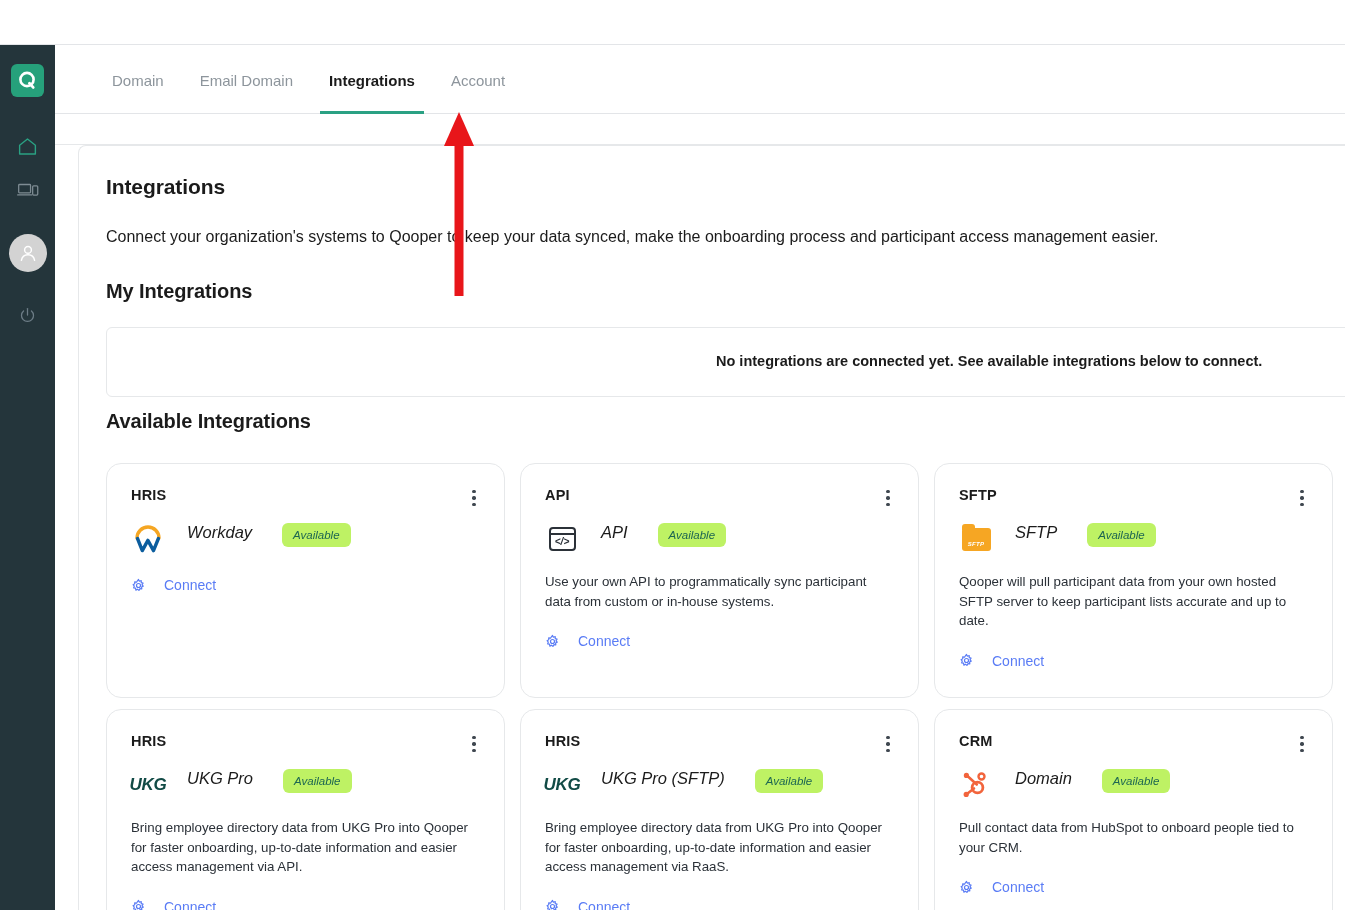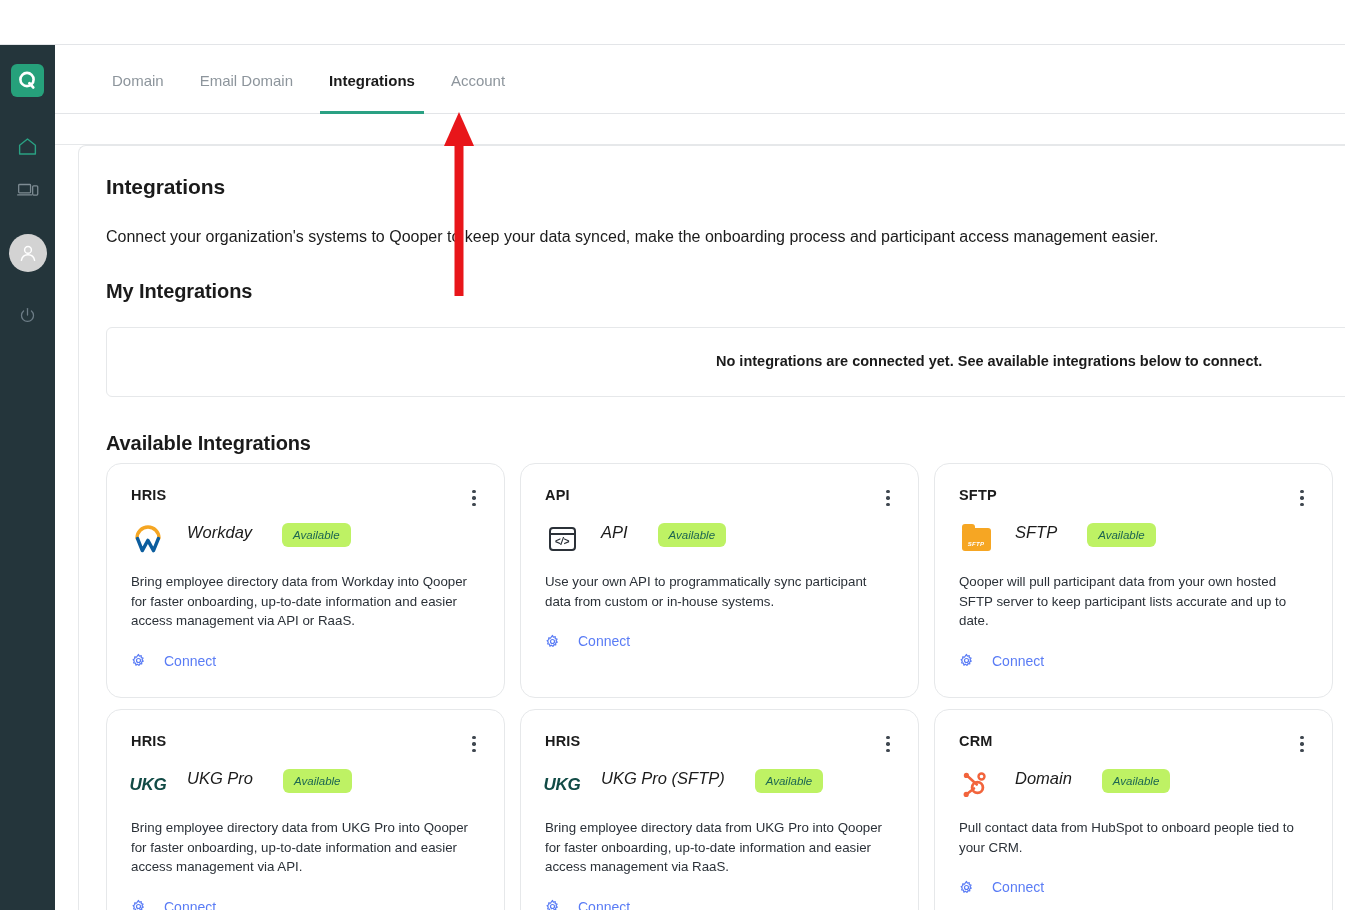--- a/index.html
+++ b/index.html
@@ -79,21 +79,21 @@
   }
   .page-desc {
     position: absolute; left: 27px; top: 82px;
     font-size: 16px; color: #1b1b1b; white-space: nowrap;
   }
   .section-title {
     position: absolute; left: 27px;
     font-size: 20px; font-weight: 700; color: #1b1b1b; letter-spacing: -0.1px;
   }
   .section-title.my { top: 134px; }
-  .section-title.avail { top: 286px; }
+  .section-title.avail { top: 264px; }
 
   .empty-box {
     position: absolute; left: 27px; top: 181px; width: 1270px; height: 70px;
     border: 1px solid #e6e8ea; border-radius: 6px; background: #fff;
   }
   .empty-text {
     position: absolute; left: 609px; top: 25px;
     font-size: 14.5px; font-weight: 700; color: #1b1b1b; white-space: nowrap;
   }
 
@@ -254,21 +254,20 @@
           <div class="card-head">
             <span class="logo-wrap">
               <svg width="30" height="28" viewBox="0 0 30 28">
                 <path d="M4 13 A11 11 0 0 1 26 13" fill="none" stroke="#f5a623" stroke-width="3.4" stroke-linecap="round"></path>
                 <path d="M4.5 13.5 L9.3 25.6 L14.9 15.4 L20.5 25.6 L25.4 13.5" fill="none" stroke="#0b5d9e" stroke-width="3.4" stroke-linejoin="round" stroke-linecap="round"></path>
               </svg>
             </span>
             <span class="prod-name">Workday</span>
             <span class="badge">Available</span>
           </div>
-          <div class="card-desc">Bring employee directory data from Workday into Qooper for faster onboarding, up-to-date information and easier access management via API or RaaS.</div>
           <div class="connect">
             <svg width="15" height="15" viewBox="0 0 24 24" fill="none" stroke="#5a7cf5" stroke-width="1.9">
               <circle cx="12" cy="12" r="3.2"></circle>
               <path d="M12 2.4 L13.4 5.2 L16.4 4.3 L16.4 7.4 L19.3 8.2 L17.6 10.8 L19.6 13 L16.9 14.4 L17.3 17.5 L14.2 17.1 L12.7 19.8 L10.4 17.9 L7.8 19.4 L7.2 16.3 L4.2 15.8 L5.3 12.9 L3.3 10.7 L6 9.3 L5.9 6.2 L8.9 6.7 L10.5 4.1 Z" stroke-linejoin="round"></path>
             </svg>
             <span>Connect</span>
           </div>
         </div>
 
         <div class="card">

